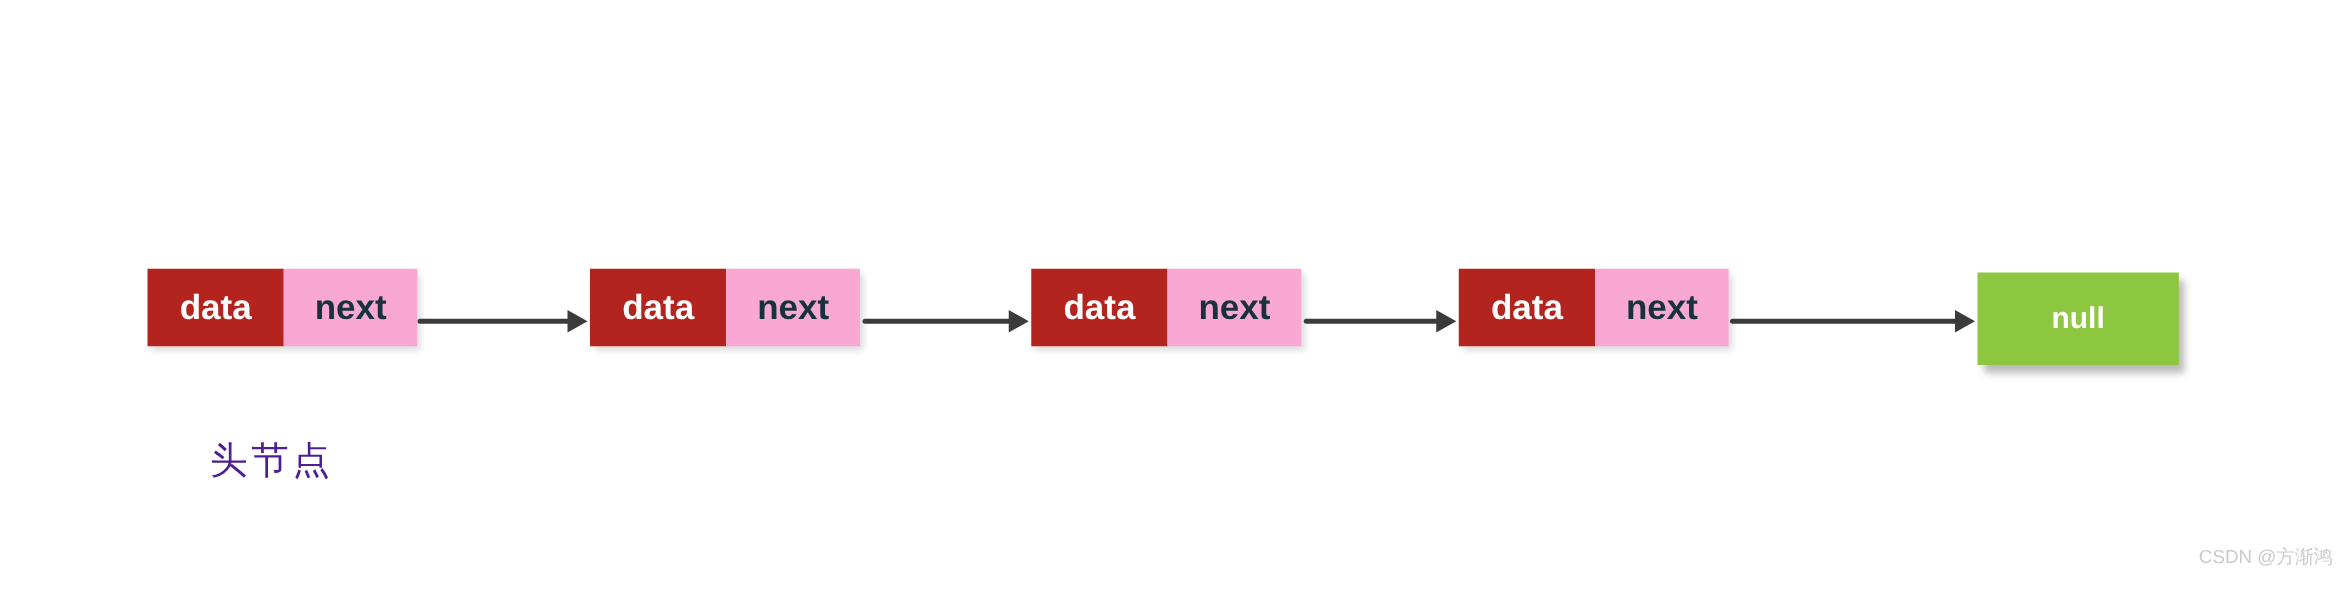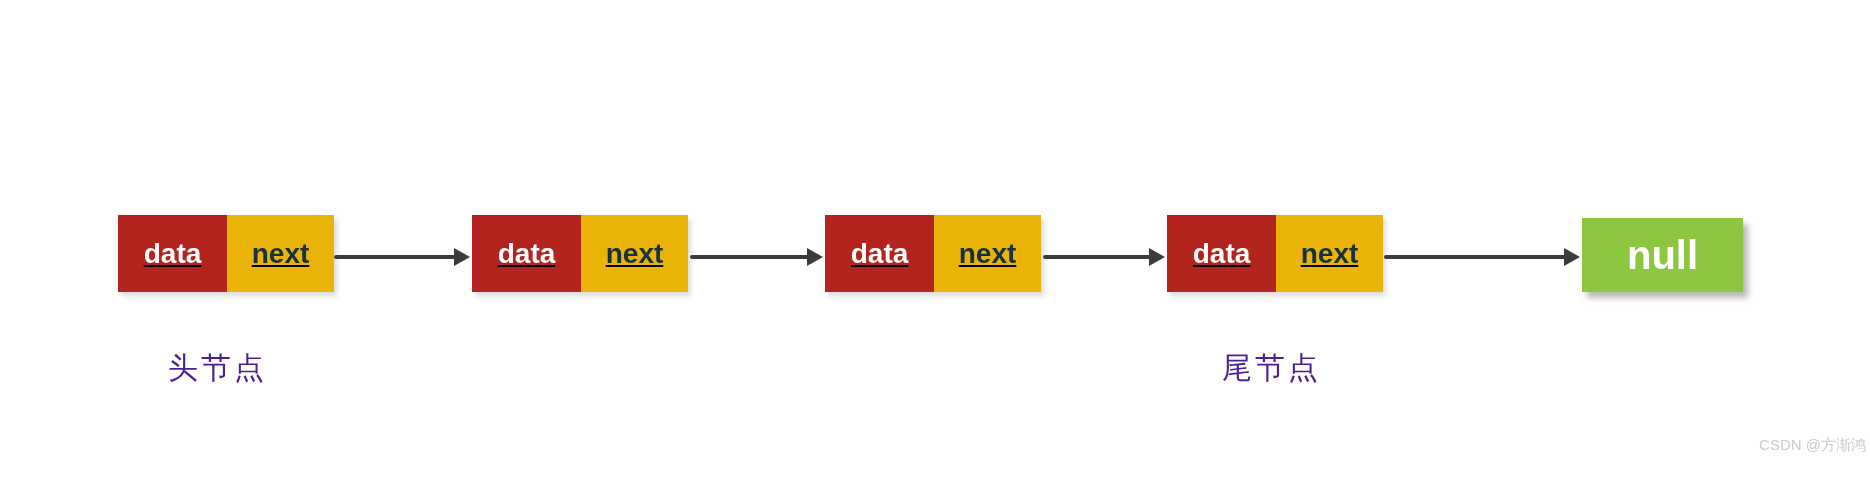--- a/index.html
+++ b/index.html
@@ -11,53 +11,52 @@
   .canvas {
     position: relative;
     width: 1870px;
     height: 479px;
     background: #ffffff;
     overflow: hidden;
   }
   .node {
     position: absolute;
     top: 215px;
-    height: 77px;
+    height: 62px;
     display: flex;
     box-shadow: 3px 4px 5px rgba(0,0,0,0.14);
-    text-decoration: underline;
   }
   .cell {
     height: 100%;
     display: flex;
     align-items: center;
     justify-content: center;
     font-size: 28px;
   }
   .cell.data {
     width: 109px;
     background: #b3241f;
     color: #ffffff;
     font-weight: bold;
   }
   .cell.next {
     width: 107px;
-    background: #eab308;
+    background: #f9a8d4;
     color: #17323e;
     font-weight: 600;
   }
   .nullbox {
     position: absolute;
     left: 1582px;
     top: 218px;
     width: 161px;
     height: 74px;
     background: #8dc63f;
     color: #ffffff;
-    font-size: 40px;
+    font-size: 24px;
     font-weight: 600;
     display: flex;
     align-items: center;
     justify-content: center;
     box-shadow: 5px 6px 6px rgba(0,0,0,0.28);
   }
   .arrow {
     position: absolute;
     top: 248px;
     height: 18px;
@@ -141,17 +140,16 @@
   </div>
 
   <div class="arrow" style="left:1384px; width:196px">
     <div class="shaft"></div>
     <div class="head"></div>
   </div>
 
   <div class="nullbox">null</div>
 
   <div class="caption head-cap">头节点</div>
-  <div class="caption tail-cap">尾节点</div>
 
   <div class="watermark">CSDN @方渐鸿</div>
 
 </div>
 
 </body></html>

